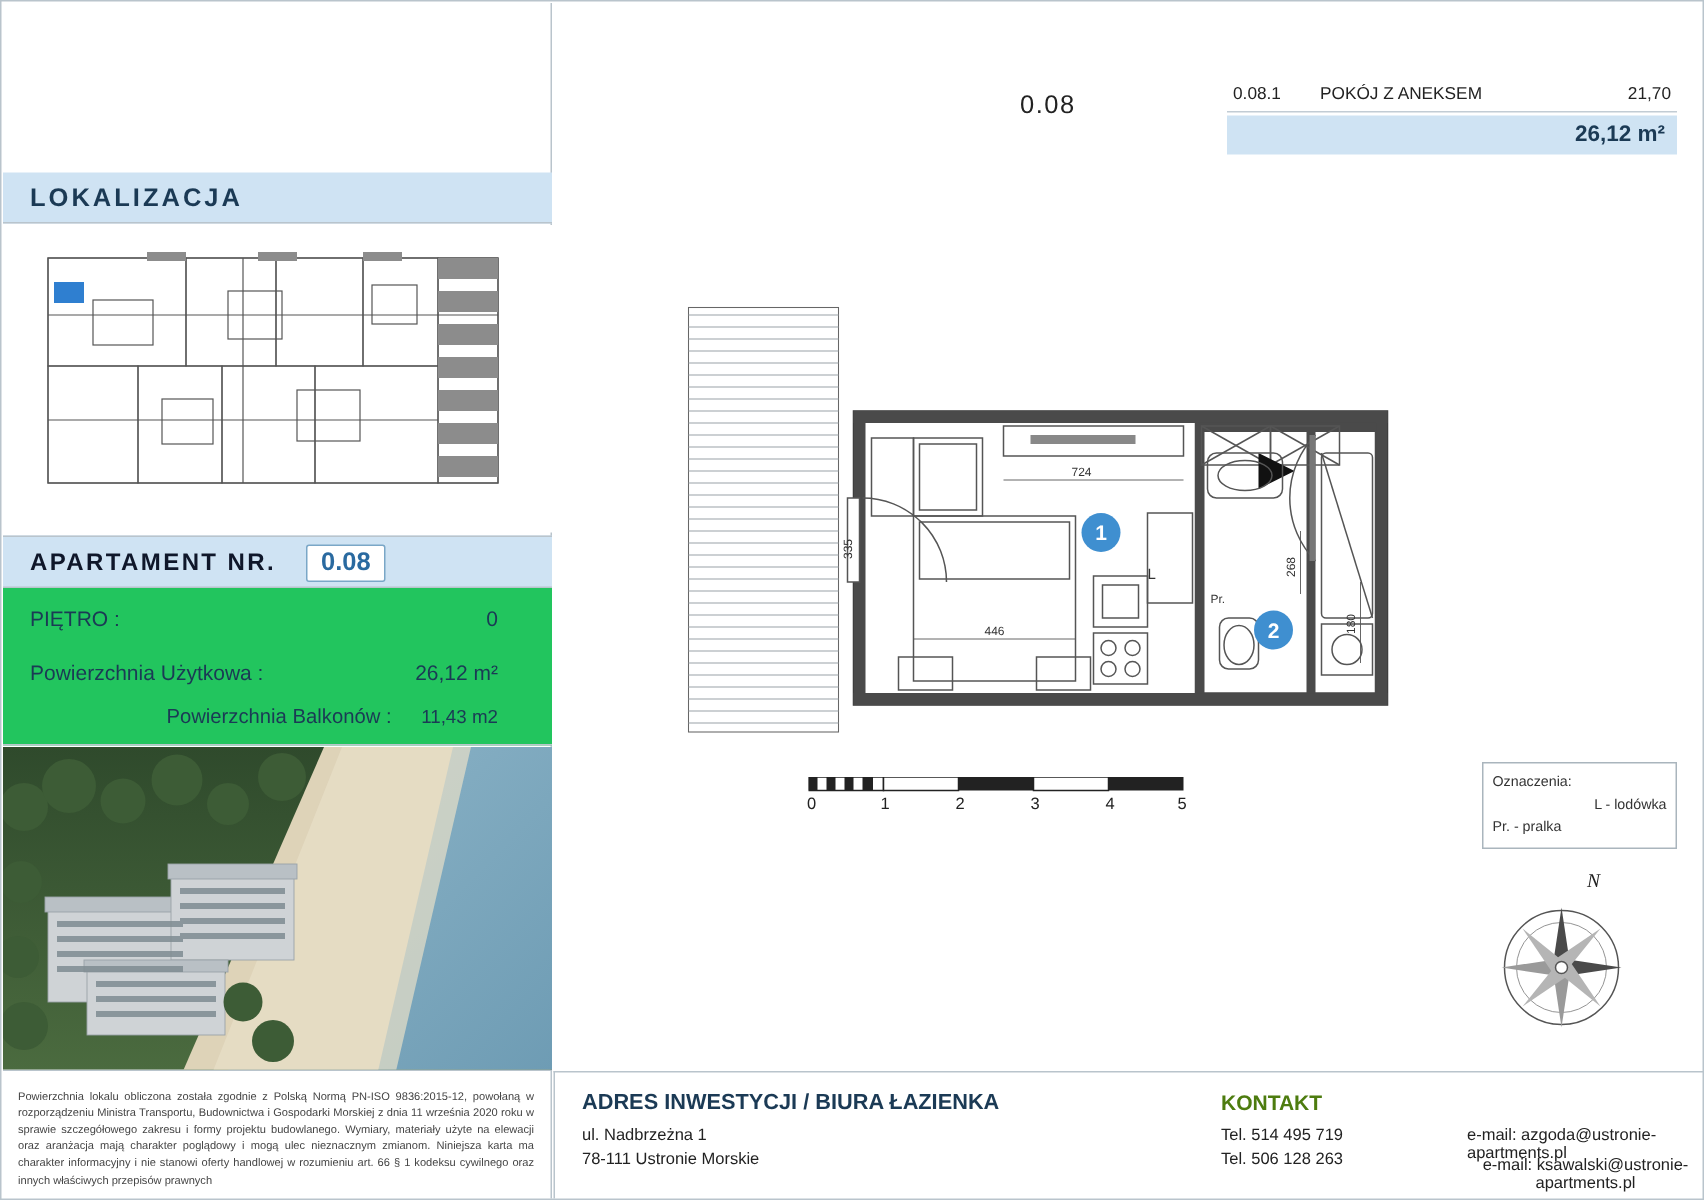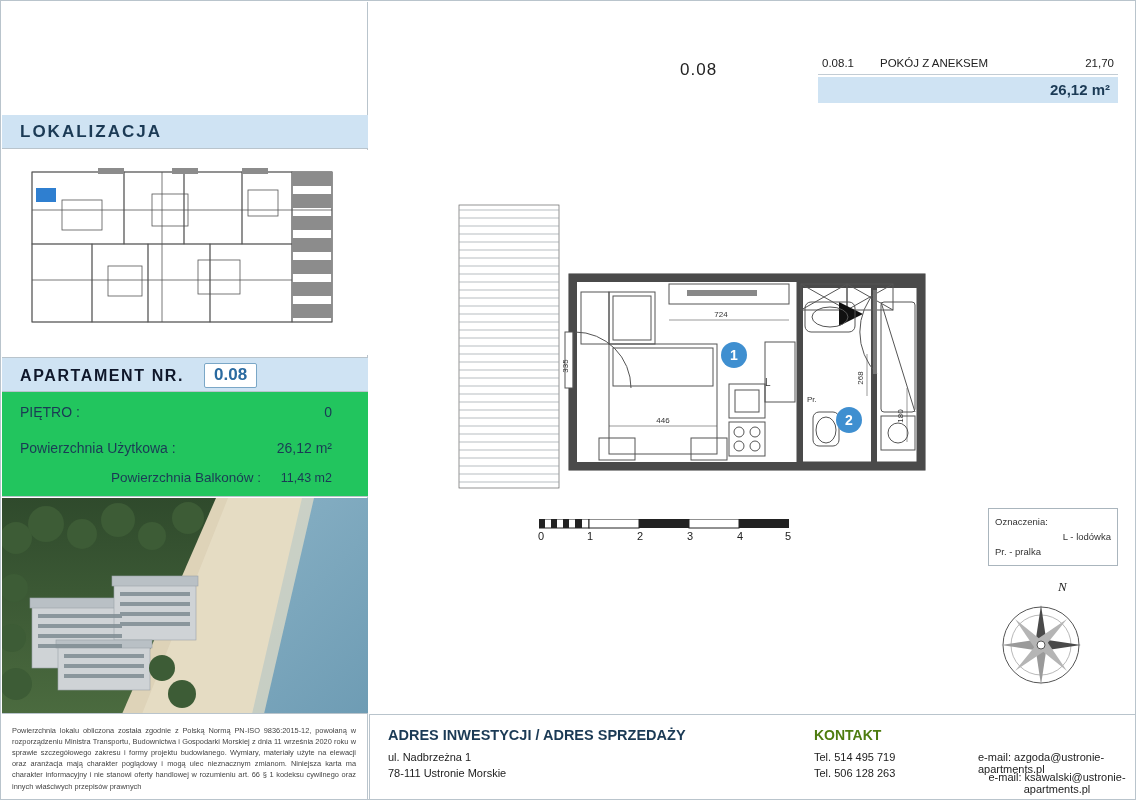--- a/index.html
+++ b/index.html
@@ -470,21 +470,21 @@
             <polygon points="26,26 0,5 -5,0 5,-5"></polygon>
             <polygon points="-26,26 -5,0 0,-5 5,5"></polygon>
           </g>
           <circle r="4" fill="#fff" stroke="#555"></circle>
         </g>
       </svg>
     </div>
   </div>
 
   <div class="footer">
-    <div class="f-title">ADRES INWESTYCJI / ADRES SPRZEDAŻY</div>
+    <div class="f-title">ADRES INWESTYCJI / BIURA ŁAZIENKA</div>
     <div class="f-line1">ul. Nadbrzeżna 1</div>
     <div class="f-line2">78-111 Ustronie Morskie</div>
     <div class="k-title">KONTAKT</div>
     <div class="k-tel1">Tel. 514 495 719</div>
     <div class="k-tel2">Tel. 506 128 263</div>
     <div class="k-mail1">e-mail: azgoda@ustronie-apartments.pl</div>
     <div class="k-mail2">e-mail: ksawalski@ustronie-apartments.pl</div>
   </div>
 
 </div>

